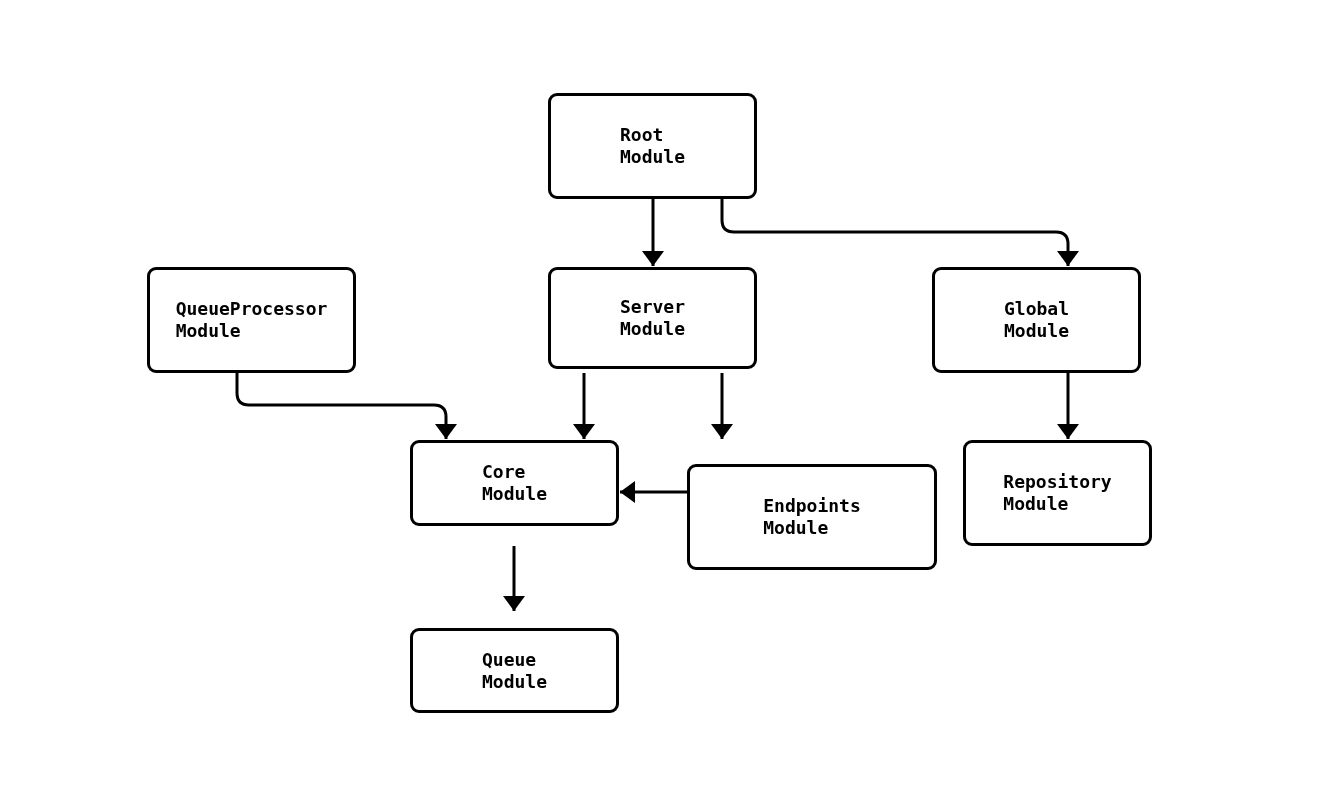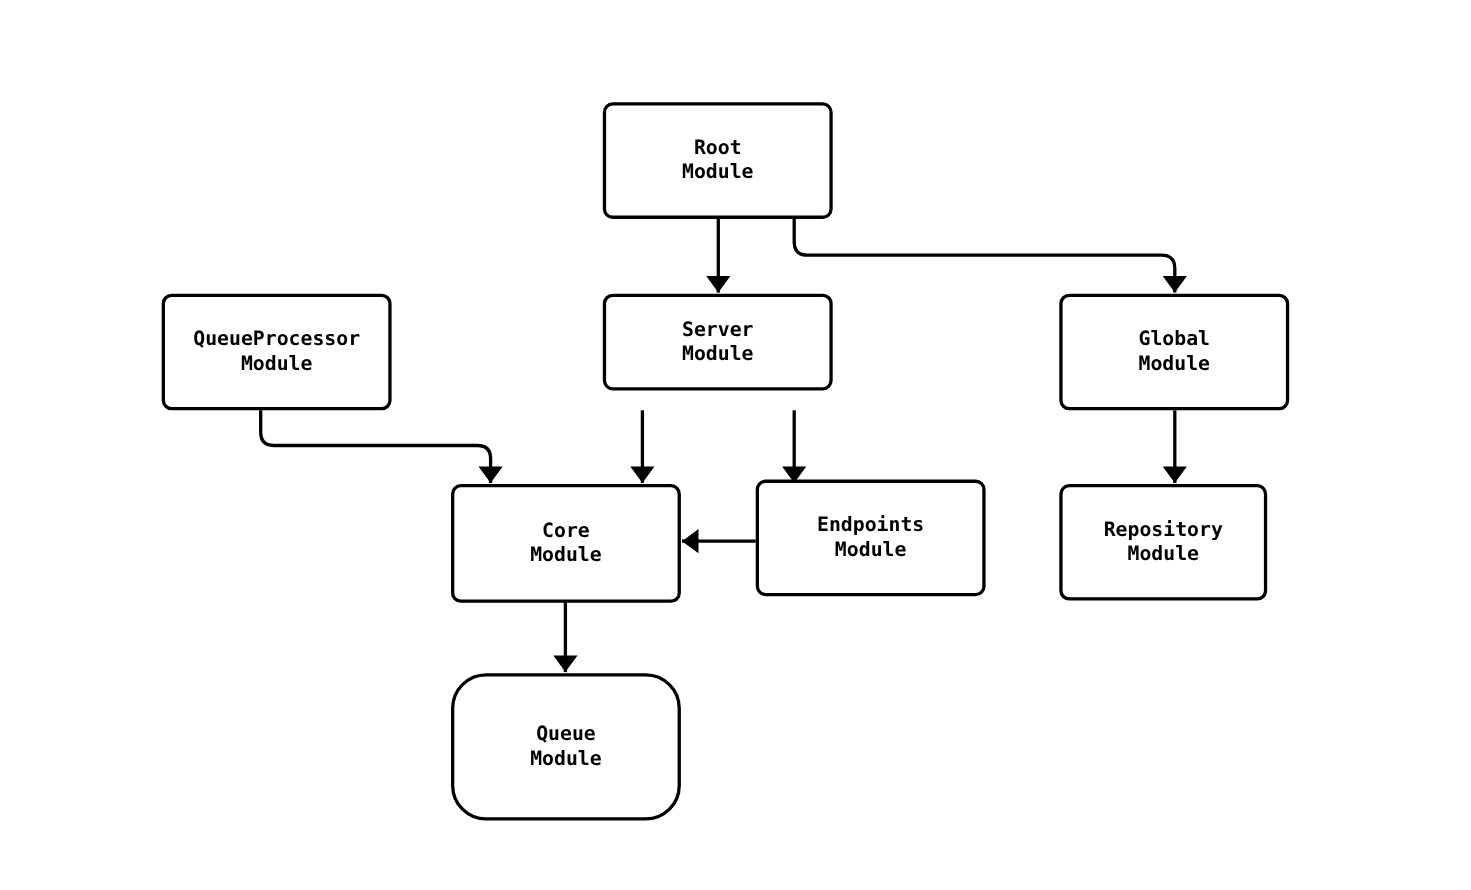--- a/index.html
+++ b/index.html
@@ -30,21 +30,21 @@
     border-radius: 9px;
     display: flex;
     align-items: center;
     justify-content: center;
   }
   .node-label {
     font-weight: bold;
     font-size: 18px;
     line-height: 22px;
     color: #000000;
-    text-align: center;
+    text-align: left;
     white-space: pre-line;
     letter-spacing: 0px;
   }
 </style>
 </head>
 <body>
 
 <div id="stage">
   <svg id="edge-layer" width="1337" height="809" viewBox="0 0 1337 809" xmlns="http://www.w3.org/2000/svg">
       <path d="M 653 199 L 653 266" fill="none" stroke="#000000" stroke-width="3"></path>
@@ -66,37 +66,37 @@
     </svg>
 
 <div class="node" style="left: 548px; top: 93px; width: 209px; height: 106px;">
       <div class="node-label">Root
 Module</div>
     </div>
     <div class="node" style="left: 147px; top: 267px; width: 209px; height: 106px;">
       <div class="node-label">QueueProcessor
 Module</div>
     </div>
-    <div class="node" style="left: 548px; top: 267px; width: 209px; height: 88px;">
+    <div class="node" style="left: 548px; top: 267px; width: 209px; height: 102px;">
       <div class="node-label">Server
 Module</div>
     </div>
-    <div class="node" style="left: 963px; top: 267px; width: 209px; height: 106px;">
+    <div class="node" style="left: 932px; top: 267px; width: 209px; height: 106px;">
       <div class="node-label">Global
 Module</div>
     </div>
-    <div class="node" style="left: 410px; top: 440px; width: 209px; height: 108px;">
+    <div class="node" style="left: 410px; top: 440px; width: 209px; height: 86px;">
       <div class="node-label">Core
 Module</div>
     </div>
-    <div class="node" style="left: 687px; top: 436px; width: 209px; height: 106px;">
+    <div class="node" style="left: 687px; top: 464px; width: 250px; height: 106px;">
       <div class="node-label">Endpoints
 Module</div>
     </div>
     <div class="node" style="left: 963px; top: 440px; width: 189px; height: 106px;">
       <div class="node-label">Repository
 Module</div>
     </div>
-    <div class="node" style="left: 410px; top: 612px; width: 209px; height: 134px; border-radius: 32px;">
+    <div class="node" style="left: 410px; top: 628px; width: 209px; height: 85px;">
       <div class="node-label">Queue
 Module</div>
     </div>
   </div>
 
 </body></html>

